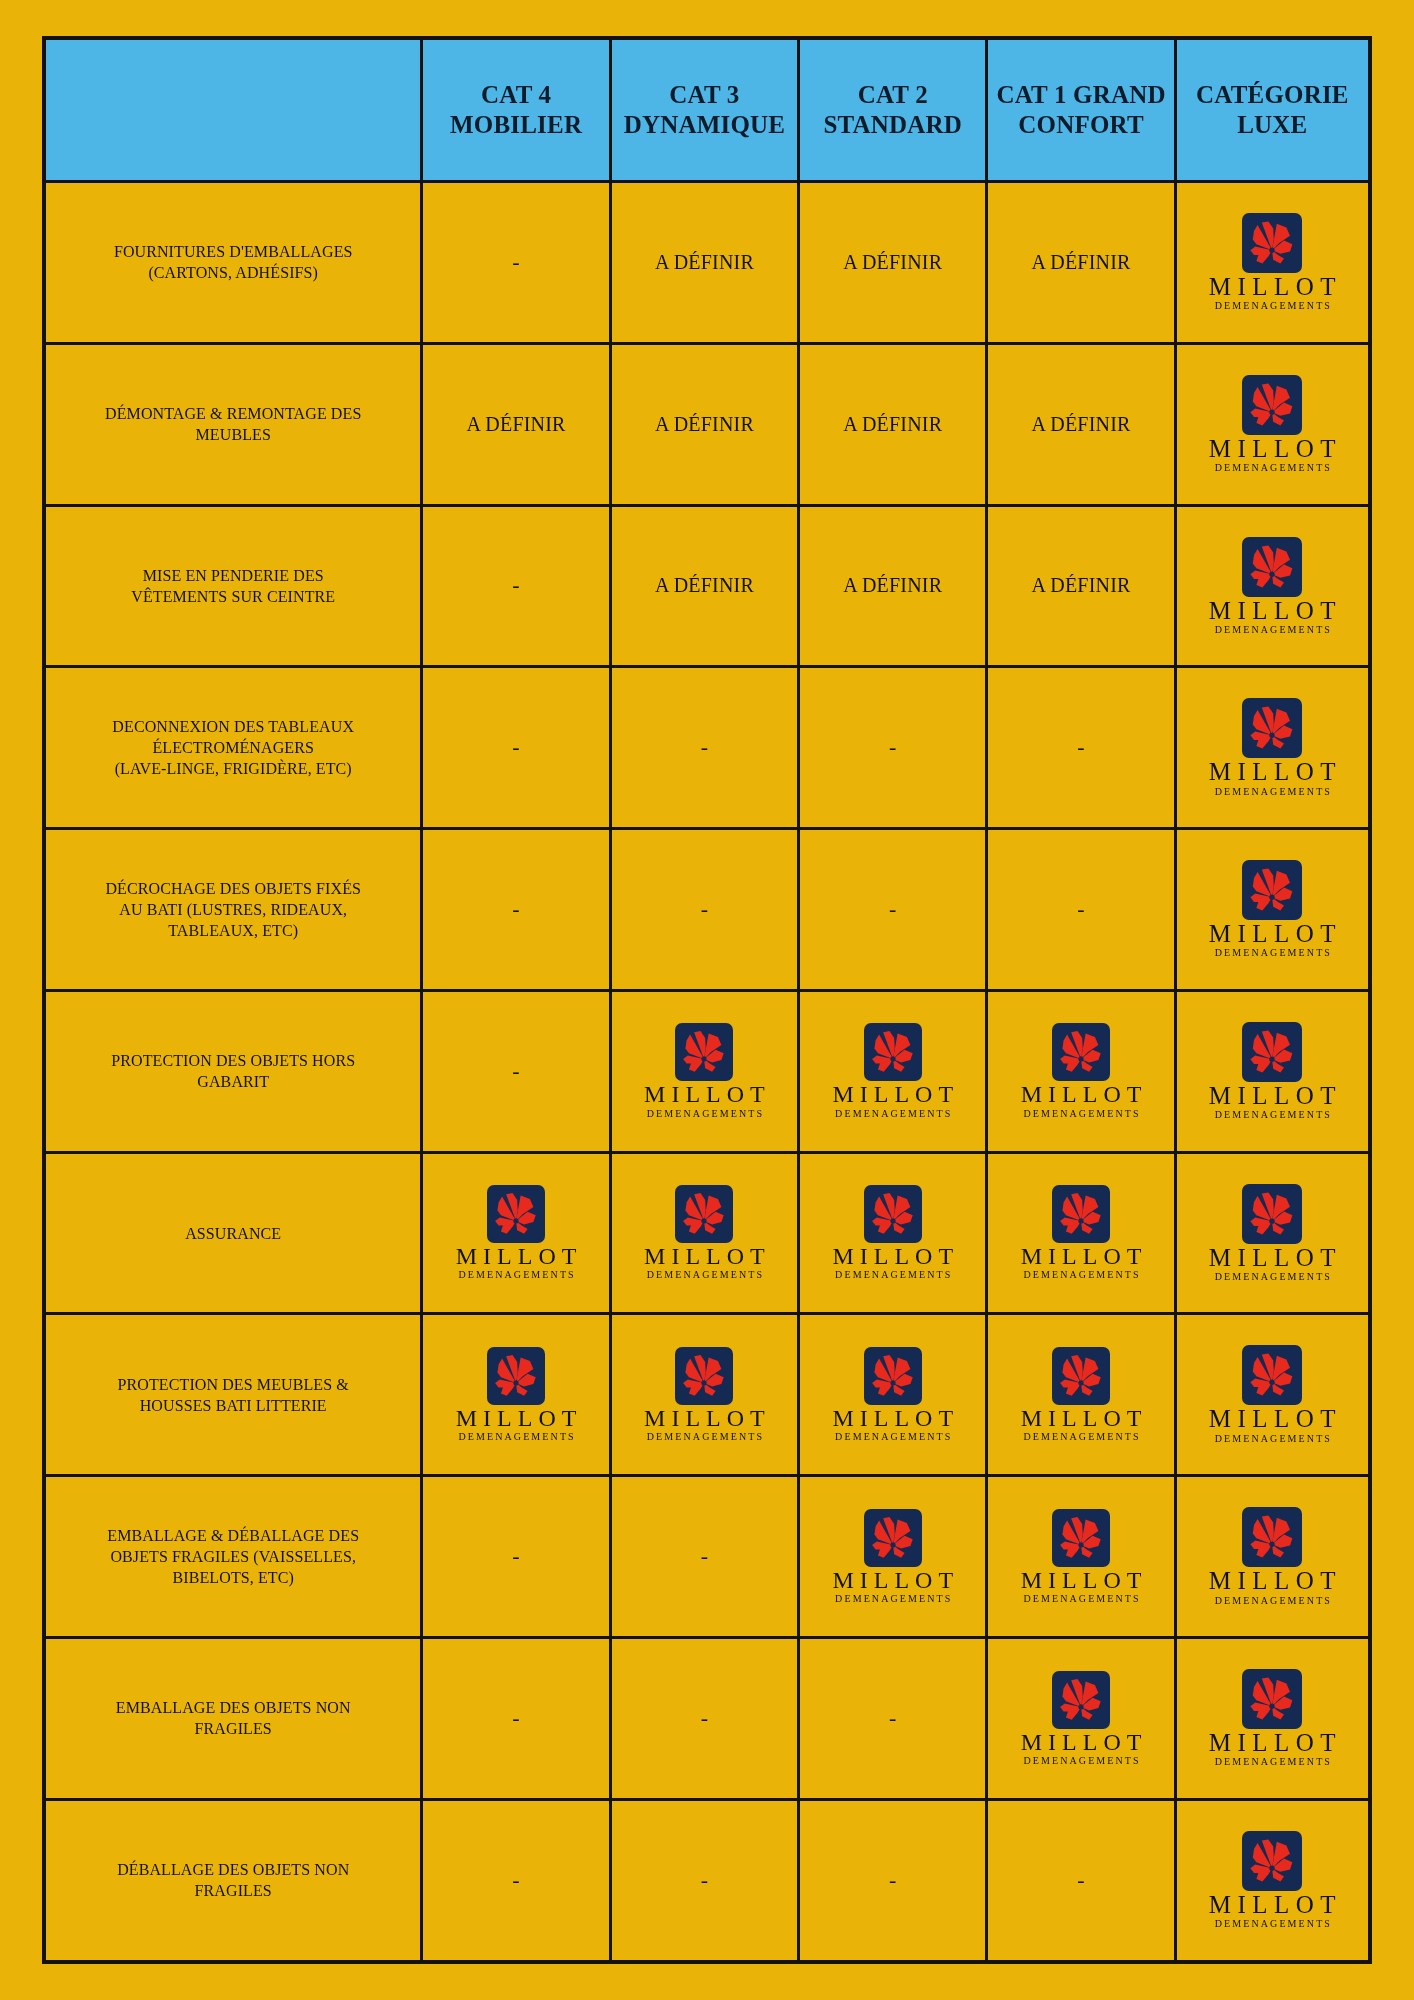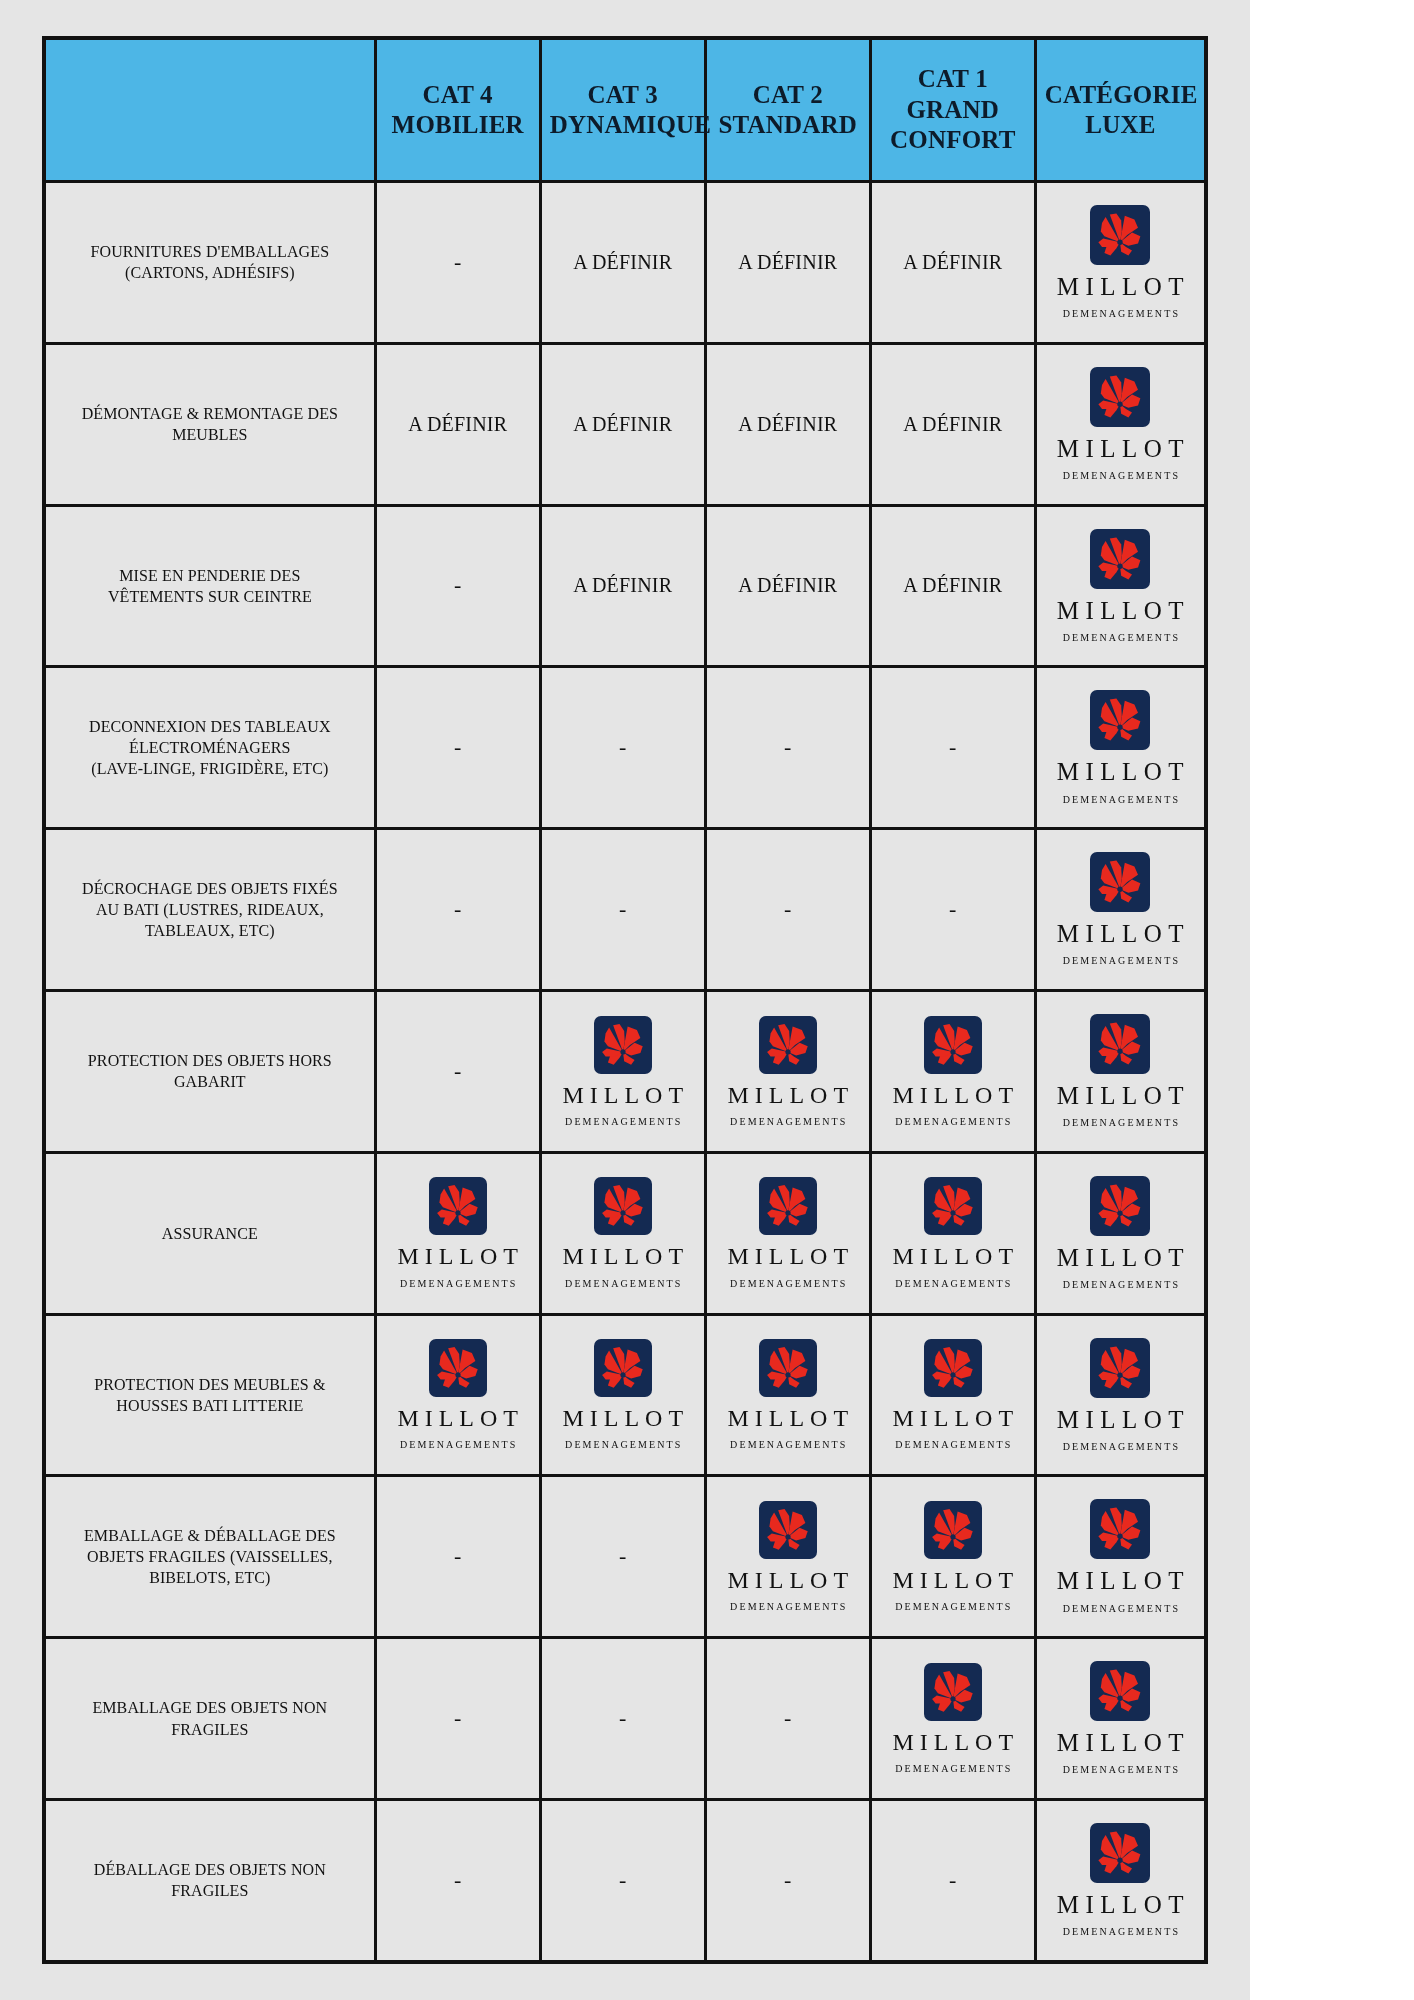--- a/index.html
+++ b/index.html
@@ -9,25 +9,25 @@
   }
   body {
     width: 1414px;
     height: 2000px;
     font-family: "Liberation Serif", "DejaVu Serif", serif;
     color: #111111;
     overflow: hidden;
   }
 
   #page {
-    width: 1250px;
+    width: 1414px;
     height: 2000px;
     box-sizing: border-box;
     padding: 36px 42px 36px 42px;
-    background: #e5e5e5;
+    background: #eab308;
   }
 
   table.matrix {
     width: 100%;
     height: 100%;
     border-collapse: collapse;
     table-layout: fixed;
     border: 4px solid #121212;
   }
 
@@ -74,21 +74,21 @@
     line-height: 1;
     color: #111;
   }
 
   
   .logo {
     display: flex;
     flex-direction: column;
     align-items: center;
     justify-content: center;
-    gap: 9px;
+    gap: 1px;
     width: 100%;
   }
   .logo .mark {
     width: 58px;
     height: 58px;
     border-radius: 7px;
     background: #142a52;
     display: block;
   }
   .logo .mark svg { display: block; }

